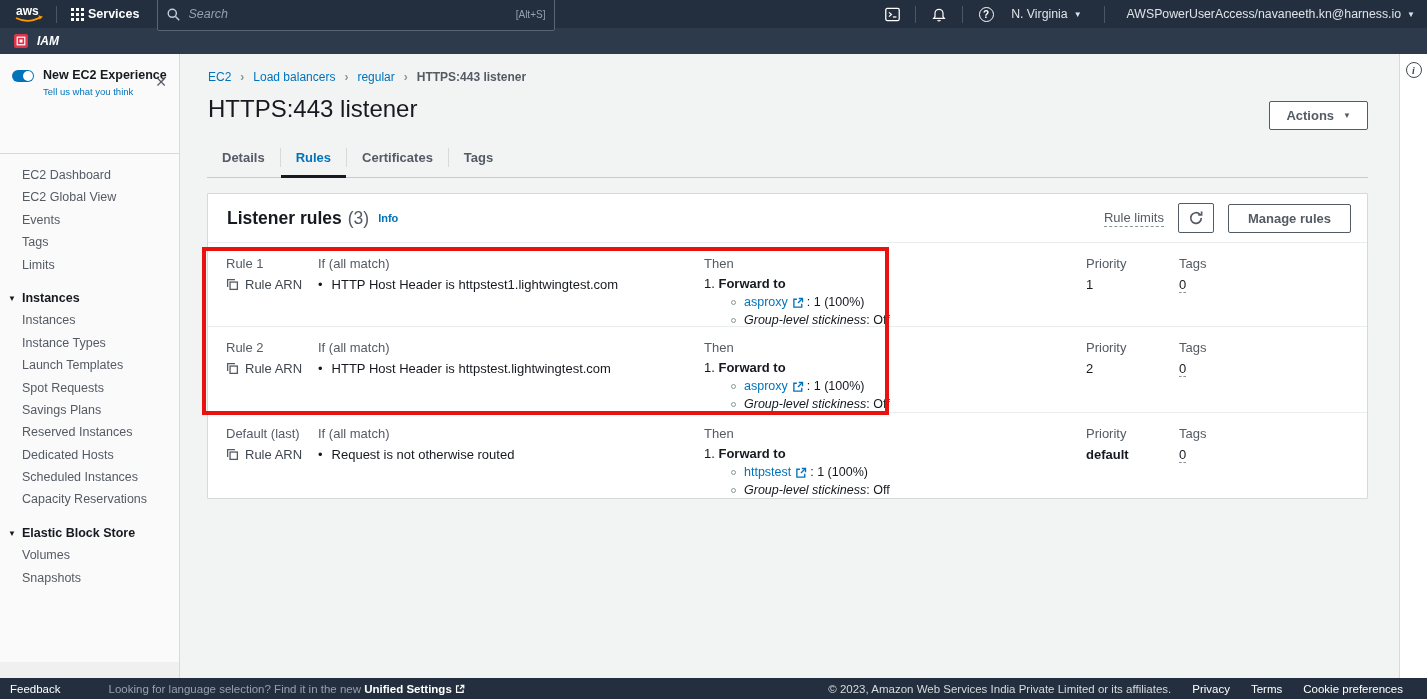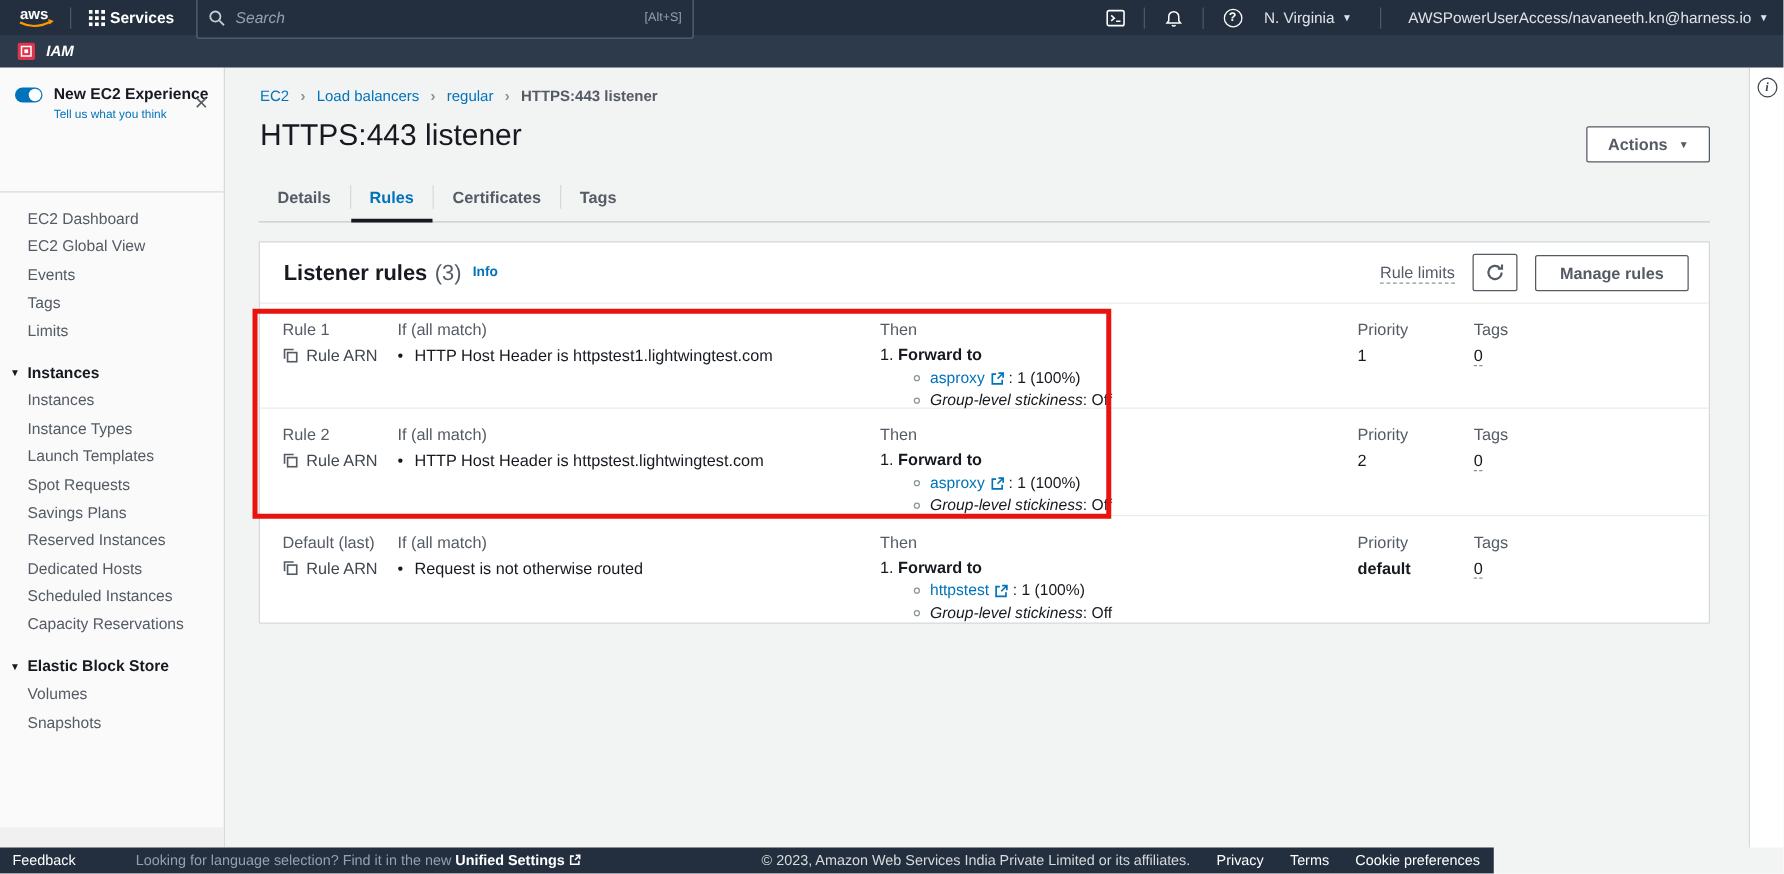--- a/index.html
+++ b/index.html
@@ -94,25 +94,25 @@
   .ext { margin:0 3px 0 4px; position:relative; top:1px; }
   .stick-label { font-style:italic; }
   .cell-val { margin-top:6px; font-size:13px; color:#16191f; }
   .cell-val.bold { font-weight:700; }
   .tag-val { display:inline-block; border-bottom:1px dashed #879596; cursor:pointer; }
 
   
   .red-box { position:absolute; left:202px; top:247px; width:687px; height:168px; border:4px solid #e8120e; z-index:40; pointer-events:none; }
 
   
-  .footer { position:absolute; left:0; bottom:0; width:1195px; height:21px; background:#232f3e; display:flex; align-items:center; font-size:11.5px; z-index:30; }
+  .footer { position:absolute; left:0; bottom:0; width:1427px; height:21px; background:#232f3e; display:flex; align-items:center; font-size:11.5px; z-index:30; }
   .footer .feedback { color:#fff; margin-left:10px; cursor:pointer; }
   .footer .lang { color:#95a0ad; margin-left:48px; }
   .footer .lang b { color:#fff; cursor:pointer; }
-  .footer-right { margin-left:auto; display:flex; align-items:center; gap:21px; margin-right:11px; }
+  .footer-right { margin-left:auto; display:flex; align-items:center; gap:21px; margin-right:24px; }
   .footer-right .copy { color:#d5dbdb; }
   .footer-right a { color:#fff; text-decoration:none; cursor:pointer; }
 </style>
 </head>
 <body>
 
 <div id="page">
 
   <div class="topnav">
     <span class="aws-logo">

